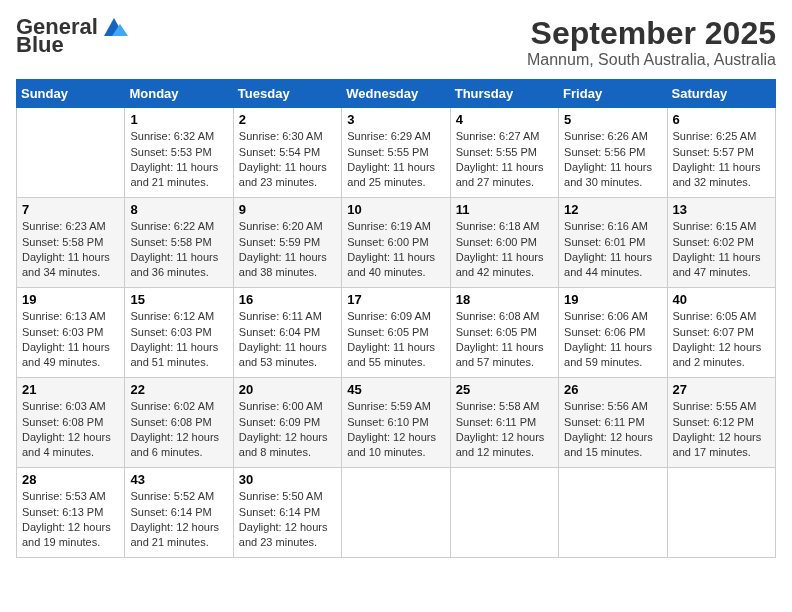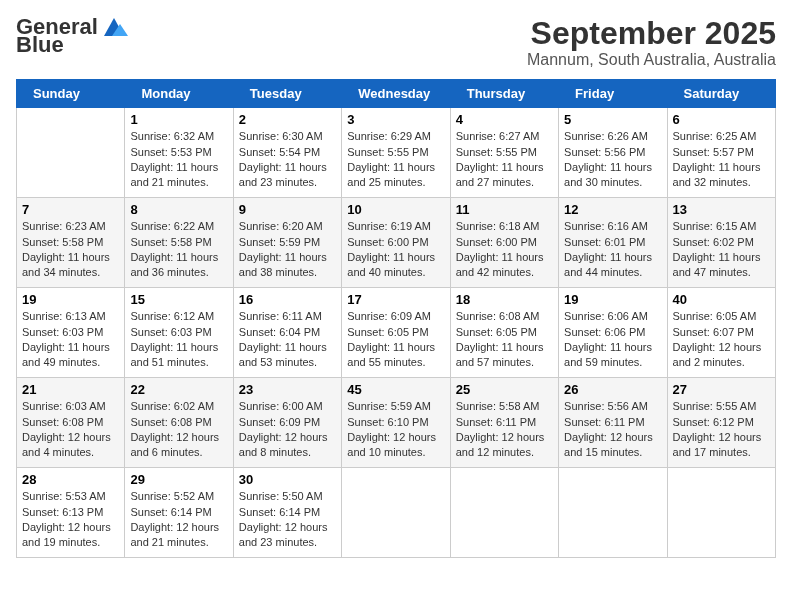--- a/index.html
+++ b/index.html
@@ -46,21 +46,21 @@
       color: #555;
     }
     table {
       width: 100%;
       border-collapse: collapse;
       font-size: 11px;
     }
     thead tr th {
       background-color: #1565c0;
       color: #fff;
-      padding: 6px 16px;
+      padding: 6px 4px;
       text-align: left;
       font-size: 13px;
       font-weight: bold;
       border: 1px solid #1565c0;
     }
     tbody tr td {
       border: 1px solid #ccc;
       vertical-align: top;
       padding: 4px 5px;
       width: 108px;
@@ -211,21 +211,21 @@
       <tr>
         <td>
           <span class="day-number">21</span>
           <div class="day-info">Sunrise: 6:03 AM<br>Sunset: 6:08 PM<br>Daylight: 12 hours<br>and 4 minutes.</div>
         </td>
         <td>
           <span class="day-number">22</span>
           <div class="day-info">Sunrise: 6:02 AM<br>Sunset: 6:08 PM<br>Daylight: 12 hours<br>and 6 minutes.</div>
         </td>
         <td>
-          <span class="day-number">23</span>
+          <span class="day-number">20</span>
           <div class="day-info">Sunrise: 6:00 AM<br>Sunset: 6:09 PM<br>Daylight: 12 hours<br>and 8 minutes.</div>
         </td>
         <td>
           <span class="day-number">45</span>
           <div class="day-info">Sunrise: 5:59 AM<br>Sunset: 6:10 PM<br>Daylight: 12 hours<br>and 10 minutes.</div>
         </td>
         <td>
           <span class="day-number">25</span>
           <div class="day-info">Sunrise: 5:58 AM<br>Sunset: 6:11 PM<br>Daylight: 12 hours<br>and 12 minutes.</div>
         </td>
@@ -237,21 +237,21 @@
           <span class="day-number">27</span>
           <div class="day-info">Sunrise: 5:55 AM<br>Sunset: 6:12 PM<br>Daylight: 12 hours<br>and 17 minutes.</div>
         </td>
       </tr>
       <tr>
         <td>
           <span class="day-number">28</span>
           <div class="day-info">Sunrise: 5:53 AM<br>Sunset: 6:13 PM<br>Daylight: 12 hours<br>and 19 minutes.</div>
         </td>
         <td>
-          <span class="day-number">29</span>
+          <span class="day-number">43</span>
           <div class="day-info">Sunrise: 5:52 AM<br>Sunset: 6:14 PM<br>Daylight: 12 hours<br>and 21 minutes.</div>
         </td>
         <td>
           <span class="day-number">30</span>
           <div class="day-info">Sunrise: 5:50 AM<br>Sunset: 6:14 PM<br>Daylight: 12 hours<br>and 23 minutes.</div>
         </td>
         <td class="empty-cell"></td>
         <td class="empty-cell"></td>
         <td class="empty-cell"></td>
         <td class="empty-cell"></td>

